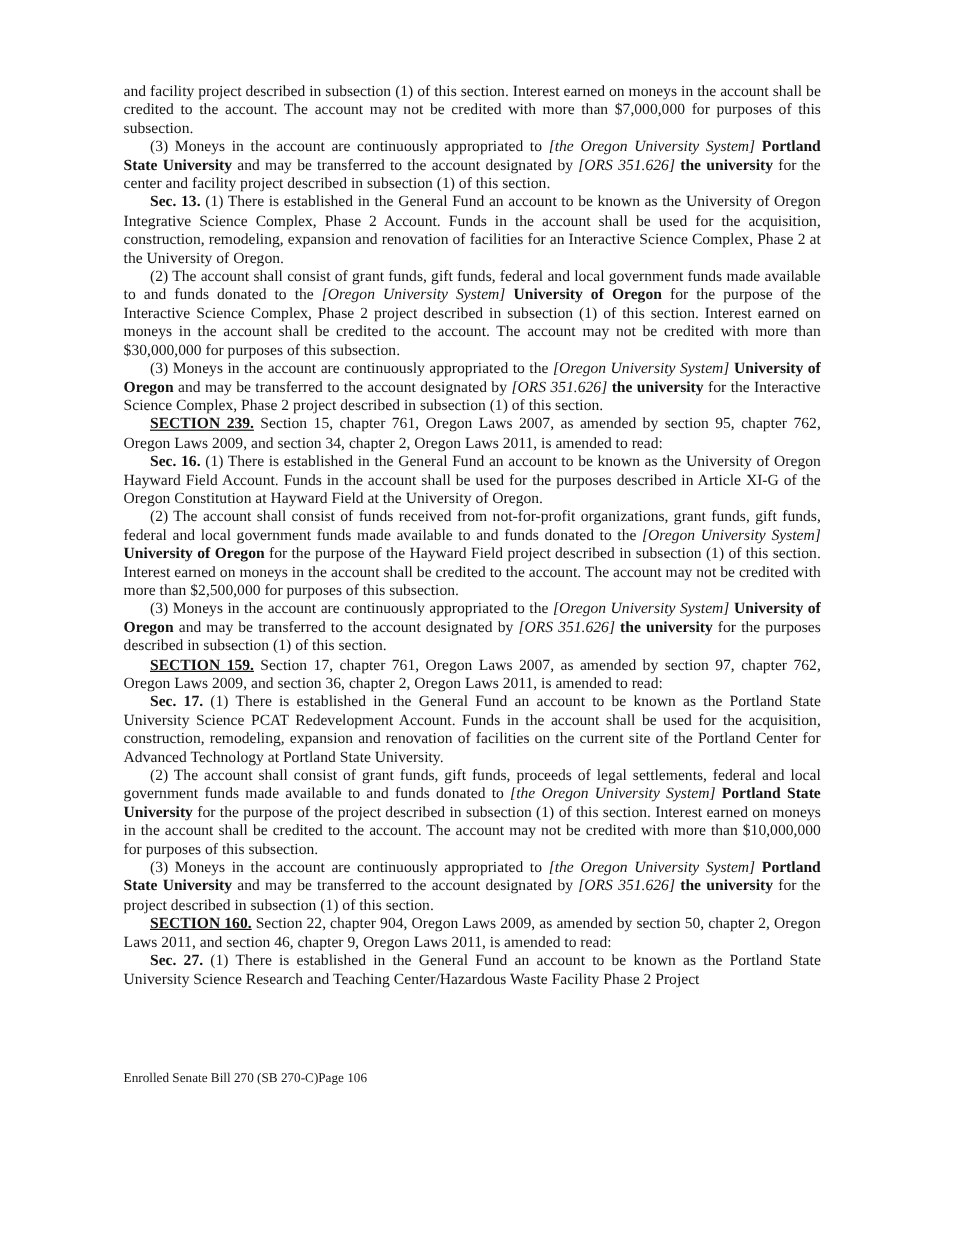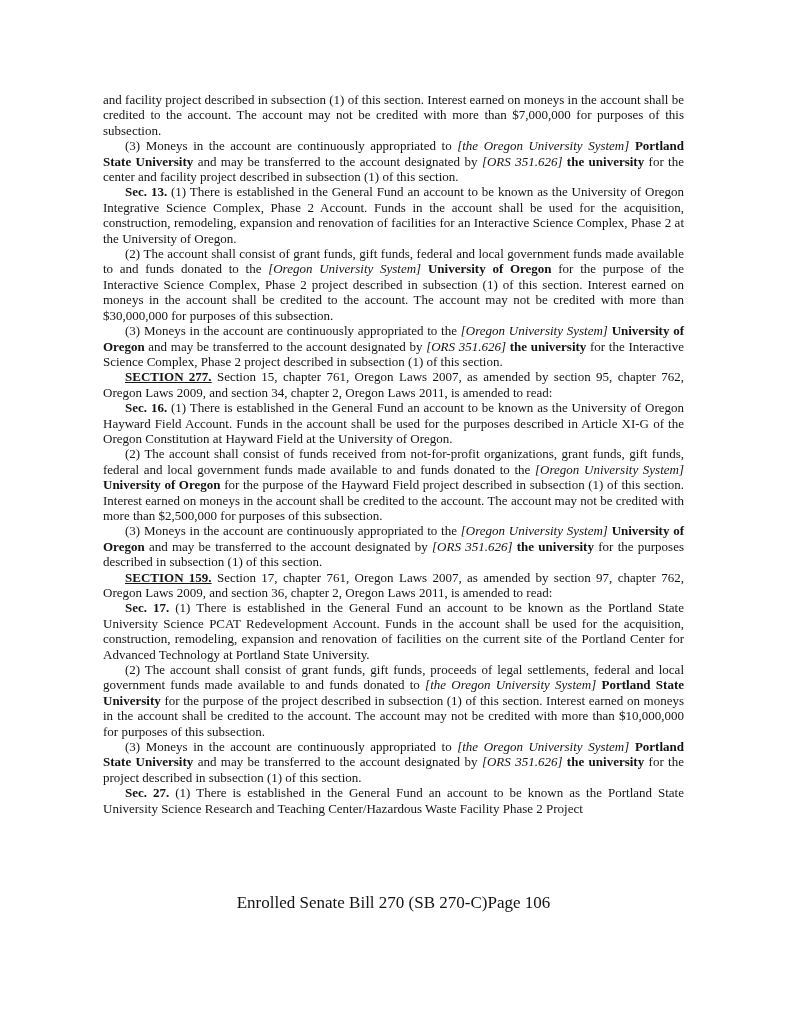--- a/index.html
+++ b/index.html
@@ -9,61 +9,62 @@
     width: 800px;
     height: 1035px;
     background: #ffffff;
     font-family: "Liberation Serif", "DejaVu Serif", serif;
     color: #141414;
     overflow: hidden;
   }
   .text-block {
     position: absolute;
     left: 103px;
-    top: 92px;
+    top: 68px;
     width: 581px;
     font-size: 13px;
     line-height: 15.4px;
     text-align: justify;
   }
   .text-block p {
     margin: 0;
     text-indent: 22px;
   }
   .text-block p.no-indent { text-indent: 0; }
   .b  { font-weight: bold; }
   .i  { font-style: italic; }
   .bu { font-weight: bold; text-decoration: underline; }
   .footer {
     position: absolute;
     left: 103px;
     top: 893px;
     width: 581px;
     display: flex;
-    justify-content: center;
-    font-size: 17px;
+    justify-content: flex-start;
+    font-size: 11px;
   }
 </style>
 </head>
 <body>
 
 <div class="page">
   <div class="text-block" id="doc-body">
       <p class="no-indent"><span>and facility project described in subsection (1) of this section. Interest earned on moneys in the account shall be credited to the account. The account may not be credited with more than $7,000,000 for purposes of this subsection.</span></p>
       <p><span>(3) Moneys in the account are continuously appropriated to </span><span class="i">[the Oregon University System]</span><span> </span><span class="b">Portland State University</span><span> and may be transferred to the account designated by </span><span class="i">[ORS 351.626]</span><span> </span><span class="b">the university</span><span> for the center and facility project described in subsection (1) of this section.</span></p>
       <p><span class="b">Sec. 13.</span><span> (1) There is established in the General Fund an account to be known as the University of Oregon Integrative Science Complex, Phase 2 Account. Funds in the account shall be used for the acquisition, construction, remodeling, expansion and renovation of facilities for an Interactive Science Complex, Phase 2 at the University of Oregon.</span></p>
       <p><span>(2) The account shall consist of grant funds, gift funds, federal and local government funds made available to and funds donated to the </span><span class="i">[Oregon University System]</span><span> </span><span class="b">University of Oregon</span><span> for the purpose of the Interactive Science Complex, Phase 2 project described in subsection (1) of this section. Interest earned on moneys in the account shall be credited to the account. The account may not be credited with more than $30,000,000 for purposes of this subsection.</span></p>
       <p><span>(3) Moneys in the account are continuously appropriated to the </span><span class="i">[Oregon University System]</span><span> </span><span class="b">University of Oregon</span><span> and may be transferred to the account designated by </span><span class="i">[ORS 351.626]</span><span> </span><span class="b">the university</span><span> for the Interactive Science Complex, Phase 2 project described in subsection (1) of this section.</span></p>
-      <p><span class="bu">SECTION 277.</span><span> Section 15, chapter 761, Oregon Laws 2007, as amended by section 95, chapter 762, Oregon Laws 2009, and section 34, chapter 2, Oregon Laws 2011, is amended to read:</span></p>
+      <p><span class="bu">SECTION 239.</span><span> Section 15, chapter 761, Oregon Laws 2007, as amended by section 95, chapter 762, Oregon Laws 2009, and section 34, chapter 2, Oregon Laws 2011, is amended to read:</span></p>
       <p><span class="b">Sec. 16.</span><span> (1) There is established in the General Fund an account to be known as the University of Oregon Hayward Field Account. Funds in the account shall be used for the purposes described in Article XI-G of the Oregon Constitution at Hayward Field at the University of Oregon.</span></p>
       <p><span>(2) The account shall consist of funds received from not-for-profit organizations, grant funds, gift funds, federal and local government funds made available to and funds donated to the </span><span class="i">[Oregon University System]</span><span> </span><span class="b">University of Oregon</span><span> for the purpose of the Hayward Field project described in subsection (1) of this section. Interest earned on moneys in the account shall be credited to the account. The account may not be credited with more than $2,500,000 for purposes of this subsection.</span></p>
       <p><span>(3) Moneys in the account are continuously appropriated to the </span><span class="i">[Oregon University System]</span><span> </span><span class="b">University of Oregon</span><span> and may be transferred to the account designated by </span><span class="i">[ORS 351.626]</span><span> </span><span class="b">the university</span><span> for the purposes described in subsection (1) of this section.</span></p>
       <p><span class="bu">SECTION 159.</span><span> Section 17, chapter 761, Oregon Laws 2007, as amended by section 97, chapter 762, Oregon Laws 2009, and section 36, chapter 2, Oregon Laws 2011, is amended to read:</span></p>
       <p><span class="b">Sec. 17.</span><span> (1) There is established in the General Fund an account to be known as the Portland State University Science PCAT Redevelopment Account. Funds in the account shall be used for the acquisition, construction, remodeling, expansion and renovation of facilities on the current site of the Portland Center for Advanced Technology at Portland State University.</span></p>
       <p><span>(2) The account shall consist of grant funds, gift funds, proceeds of legal settlements, federal and local government funds made available to and funds donated to </span><span class="i">[the Oregon University System]</span><span> </span><span class="b">Portland State University</span><span> for the purpose of the project described in subsection (1) of this section. Interest earned on moneys in the account shall be credited to the account. The account may not be credited with more than $10,000,000 for purposes of this subsection.</span></p>
       <p><span>(3) Moneys in the account are continuously appropriated to </span><span class="i">[the Oregon University System]</span><span> </span><span class="b">Portland State University</span><span> and may be transferred to the account designated by </span><span class="i">[ORS 351.626]</span><span> </span><span class="b">the university</span><span> for the project described in subsection (1) of this section.</span></p>
+      <p><span class="bu">SECTION 160.</span><span> Section 22, chapter 904, Oregon Laws 2009, as amended by section 50, chapter 2, Oregon Laws 2011, and section 46, chapter 9, Oregon Laws 2011, is amended to read:</span></p>
       <p><span class="b">Sec. 27.</span><span> (1) There is established in the General Fund an account to be known as the Portland State University Science Research and Teaching Center/Hazardous Waste Facility Phase 2 Project</span></p>
     </div>
   <div class="footer">
     <span>Enrolled Senate Bill 270 (SB 270-C)</span>
     <span>Page 106</span>
   </div>
 </div>
 
 </body></html>

